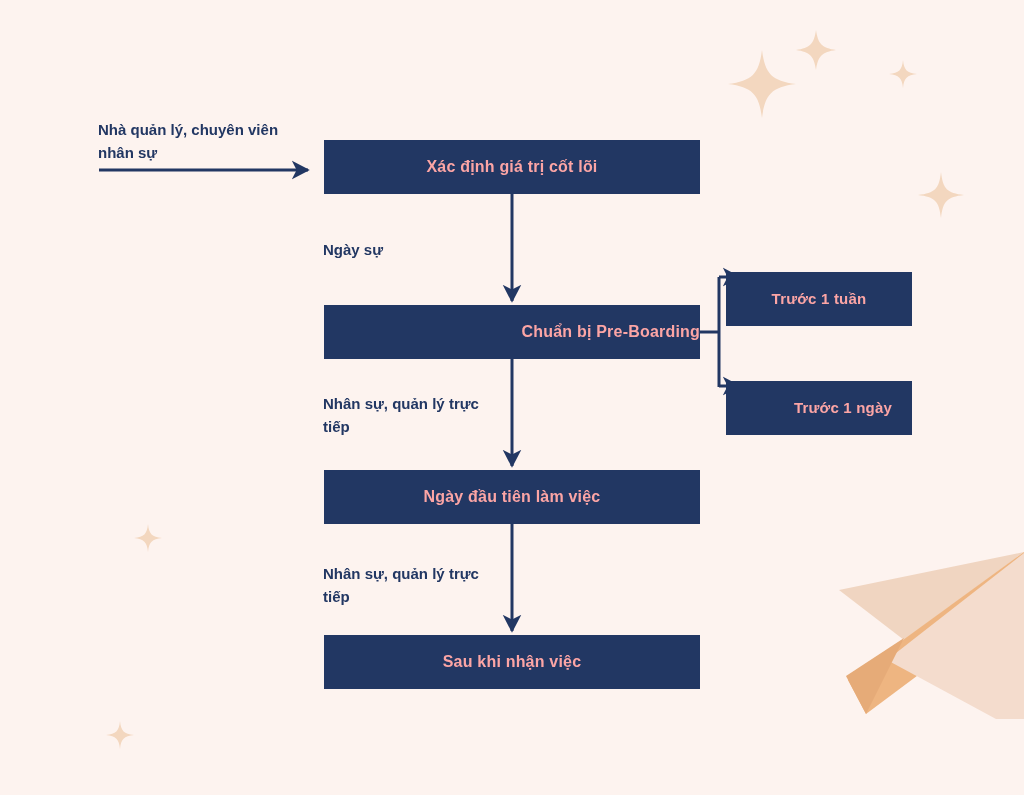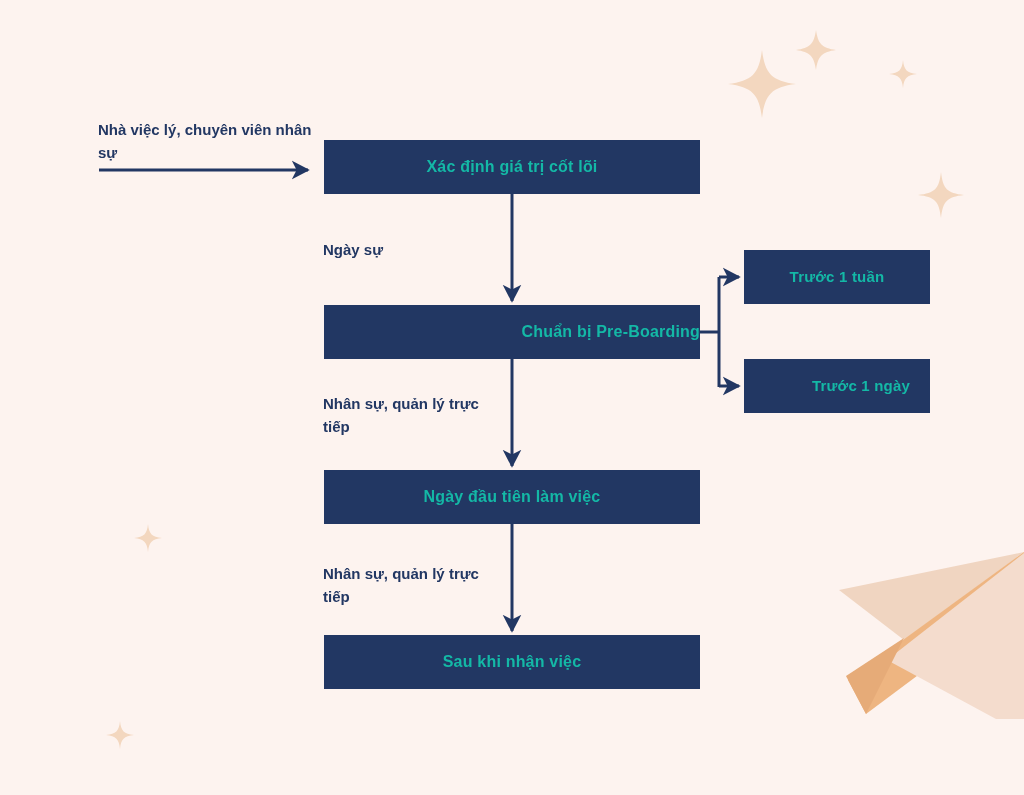--- a/index.html
+++ b/index.html
@@ -33,37 +33,38 @@
   
   .node {
     position: absolute;
     background: #223763;
     display: flex;
     align-items: center;
     justify-content: center;
     box-sizing: border-box;
   }
   .node-label {
-    color: #14b8a6;
+    color: #fca5a5;
     font-size: 16px;
     font-weight: bold;
     letter-spacing: 0.2px;
     text-align: center;
     line-height: 1.25;
     white-space: nowrap;
   }
   .node.main {
     left: 324px;
     width: 376px;
     height: 54px;
   }
   .node.side {
-    left: 744px;
+    left: 726px;
     width: 186px;
     height: 54px;
+    margin-top: 22px;
   }
   .node.side .node-label { font-size: 15px; }
 
   
   #node-core       { top: 140px; }
   #node-preboard   { top: 305px; justify-content: flex-end; }
   #node-firstday   { top: 470px; }
   #node-afterjob   { top: 635px; }
   #node-week       { top: 250px; }
   #node-day        { top: 359px; padding-left: 48px; }
@@ -140,21 +141,21 @@
     <line x1="512" y1="524" x2="512" y2="631" stroke="#223763" stroke-width="3" marker-end="url(#arrow)"></line>
 
     <path d="M700,332 L719,332" fill="none" stroke="#223763" stroke-width="3"></path>
     <path d="M719,277 L719,387" fill="none" stroke="#223763" stroke-width="3"></path>
 
     <line x1="719" y1="277" x2="739" y2="277" stroke="#223763" stroke-width="3" marker-end="url(#arrow)"></line>
 
     <line x1="719" y1="386" x2="739" y2="386" stroke="#223763" stroke-width="3" marker-end="url(#arrow)"></line>
   </svg>
 
-  <div class="edge-label" id="label-entry">Nhà việc lý, chuyên viên nhân sự</div>
+  <div class="edge-label" id="label-entry">Nhà quản lý, chuyên viên nhân sự</div>
 
   <div class="edge-label" id="label-hr1">Ngày sự</div>
 
   <div class="edge-label" id="label-hr2">Nhân sự, quản lý trực tiếp</div>
 
   <div class="edge-label" id="label-hr3">Nhân sự, quản lý trực tiếp</div>
 
   <div class="node main" id="node-core">
     <span class="node-label">Xác định giá trị cốt lõi</span>
   </div>

